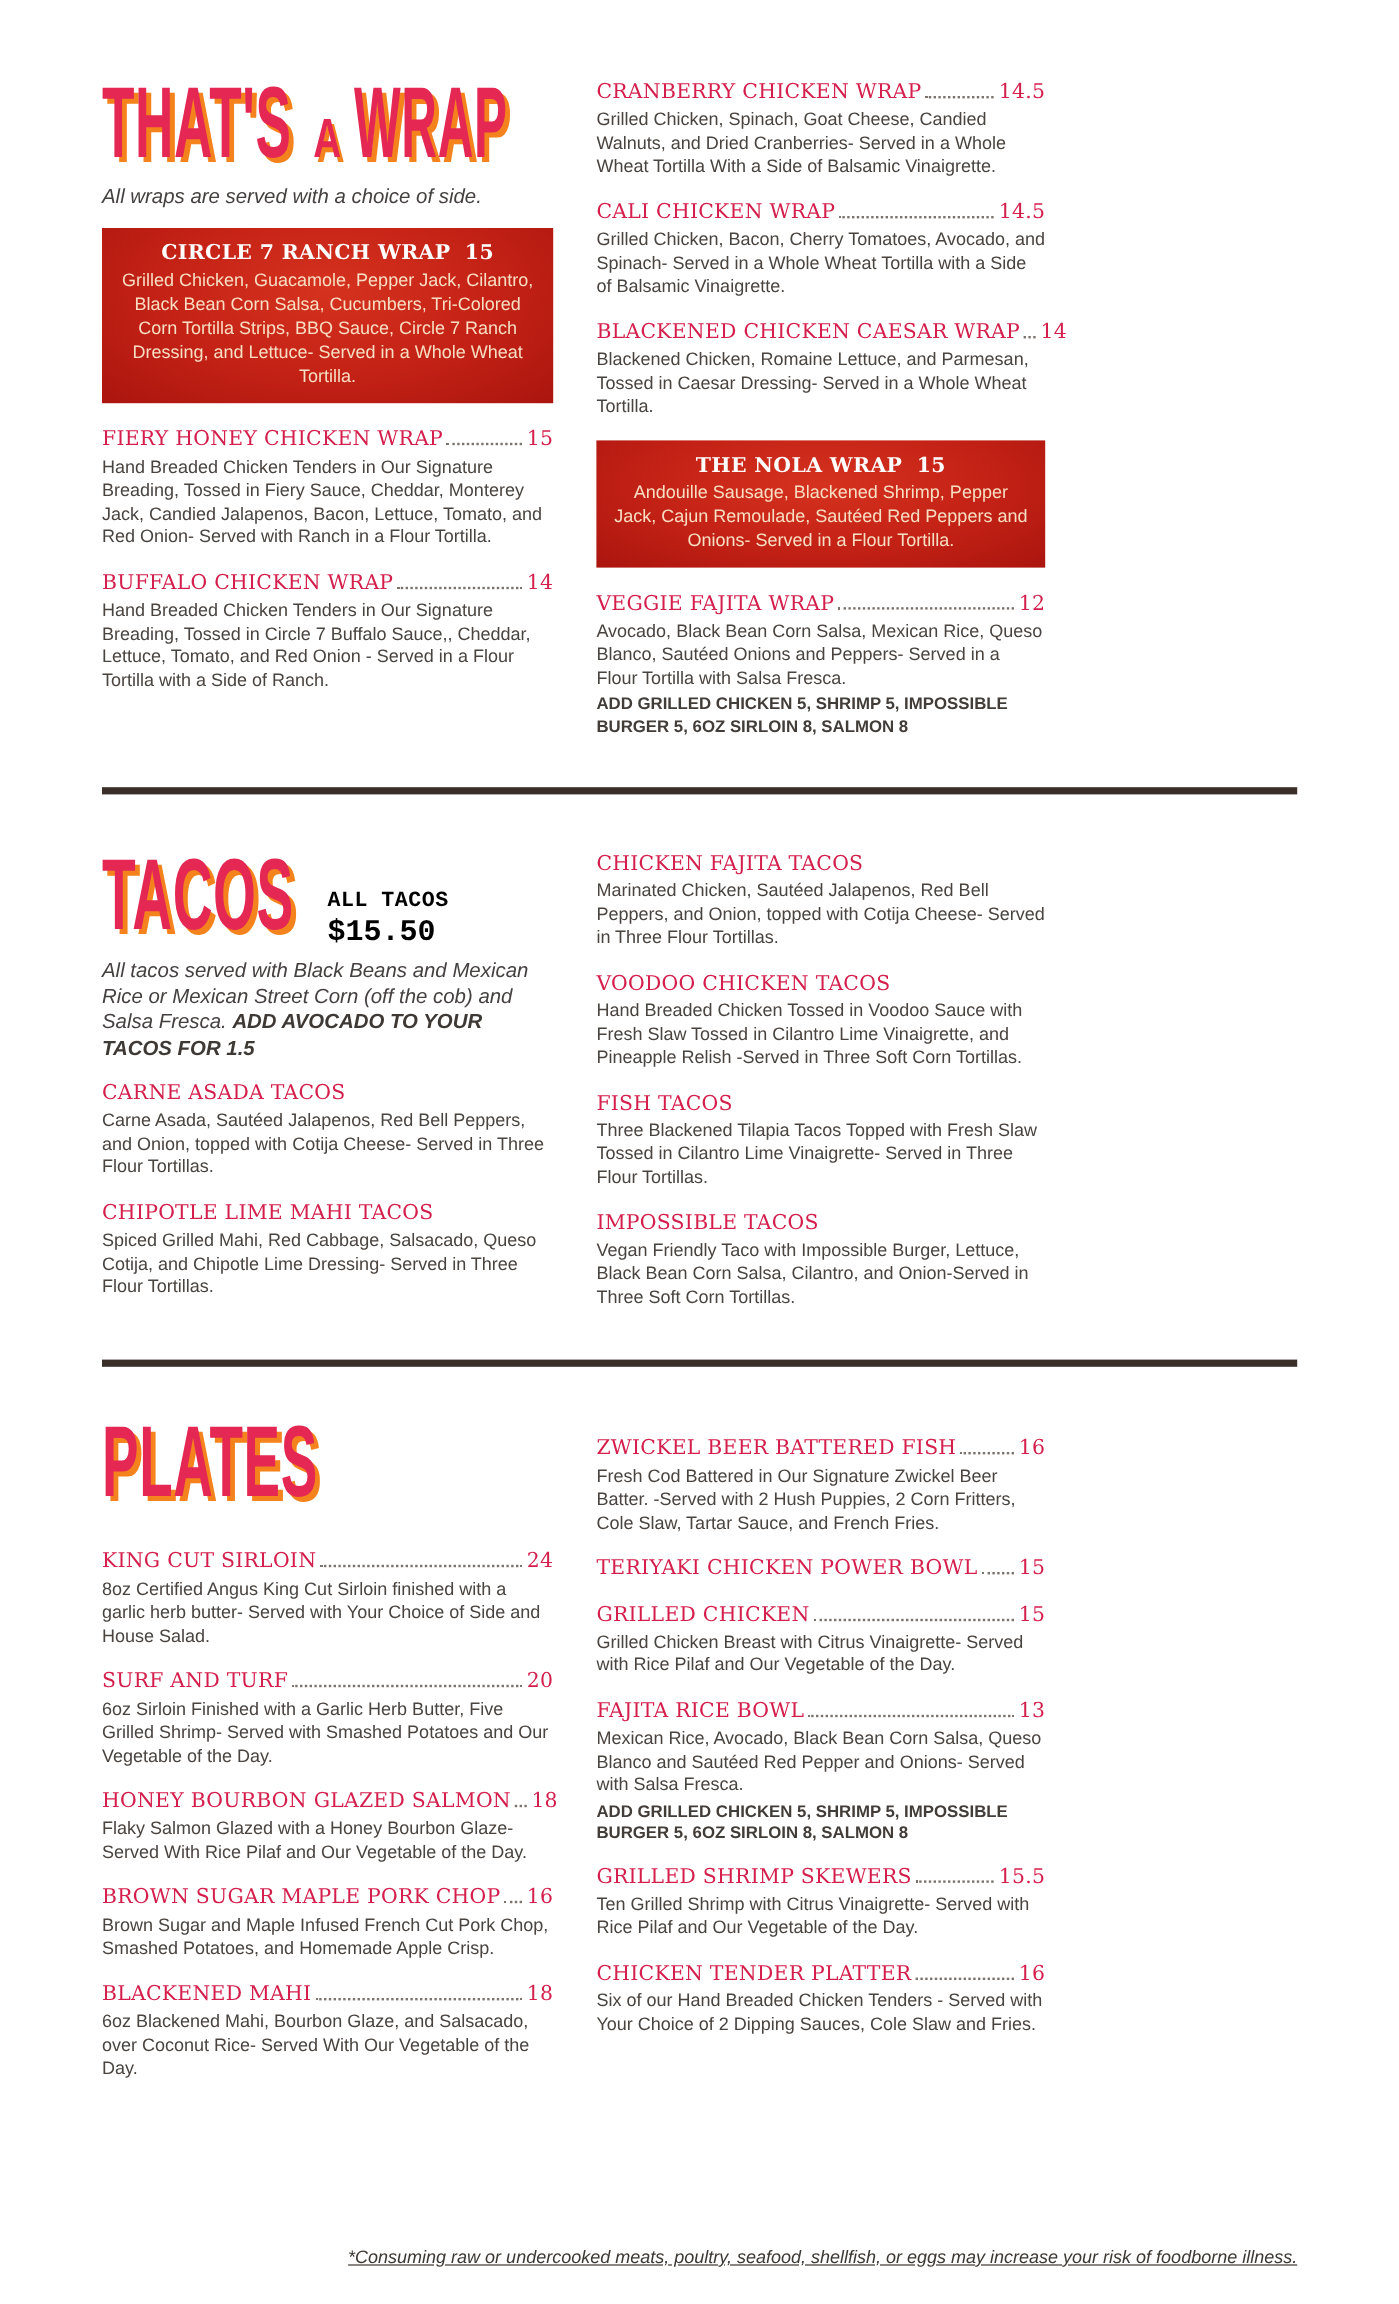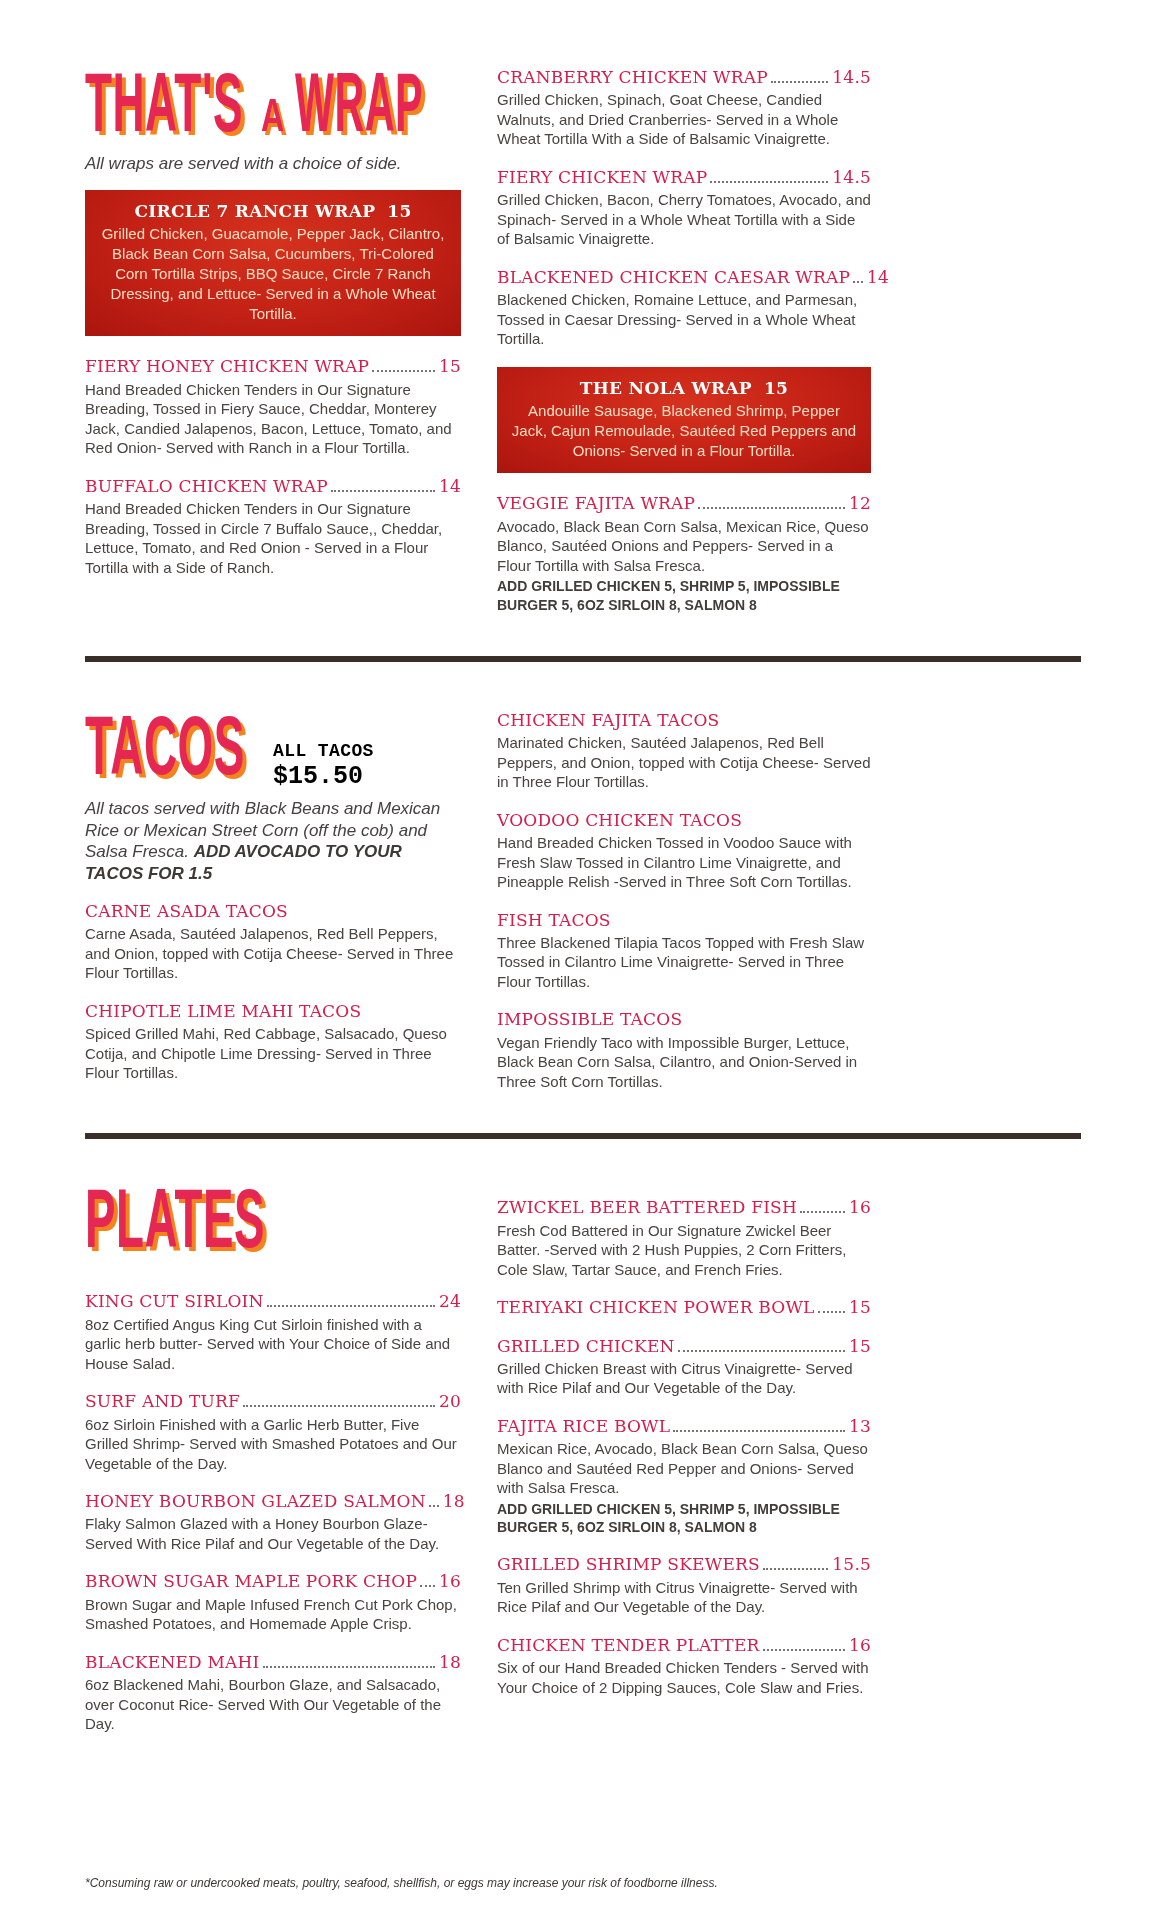--- a/index.html
+++ b/index.html
@@ -50,22 +50,22 @@
   
   .menu-box {
     background:radial-gradient(ellipse at 50% 35%, #d5321f 0%, #c32115 55%, #aa150e 100%);
     padding:11px 14px 13px 14px; text-align:center; margin-bottom:20px;
   }
   .box-head { font-family:"DejaVu Serif", serif; font-weight:bold; font-size:17px; color:#ffffff; letter-spacing:.3px; }
   .box-price { margin-left:12px; }
   .box-desc { margin:3px 0 0 0; color:#f7ddc2; font-size:15px; line-height:1.33; }
 
   .footer {
-    margin-top:auto; text-align:left; font-style:italic;
-    font-size:12px; color:#3c3833; padding:20px 0 30px 0;
+    margin-top:auto; text-align:right; font-style:italic;
+    font-size:15px; color:#3c3833; padding:20px 0 30px 0;text-decoration:underline;
   }
 </style>
 </head>
 <body>
 
 <div class="page">
 
   <section class="sec1">
     <div class="sec-grid">
       <div class="col">
@@ -107,21 +107,21 @@
           <div class="menu-item">
             <div class="item-head">
               <span class="item-name">CRANBERRY CHICKEN WRAP</span>
               <span class="leader"></span>
               <span class="item-price">14.5</span>
             </div>
             <p class="item-desc">Grilled Chicken, Spinach, Goat Cheese, Candied Walnuts, and Dried Cranberries- Served in a Whole Wheat Tortilla With a Side of Balsamic Vinaigrette.</p>
           </div>
           <div class="menu-item">
             <div class="item-head">
-              <span class="item-name">FIERY CHICKEN WRAP</span>
+              <span class="item-name">CALI CHICKEN WRAP</span>
               <span class="leader"></span>
               <span class="item-price">14.5</span>
             </div>
             <p class="item-desc">Grilled Chicken, Bacon, Cherry Tomatoes, Avocado, and Spinach- Served in a Whole Wheat Tortilla with a Side of Balsamic Vinaigrette.</p>
           </div>
           <div class="menu-item">
             <div class="item-head">
               <span class="item-name">BLACKENED CHICKEN CAESAR WRAP</span>
               <span class="leader"></span>
               <span class="item-price">14</span>

